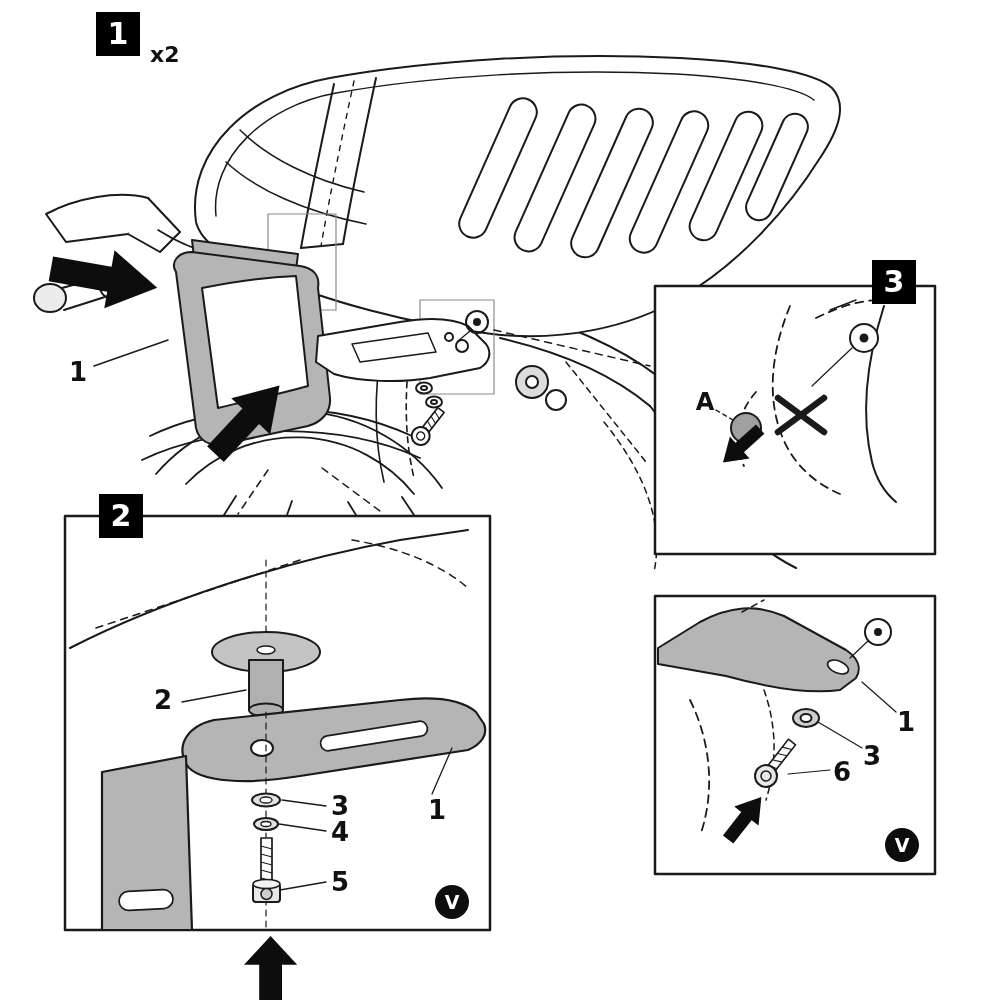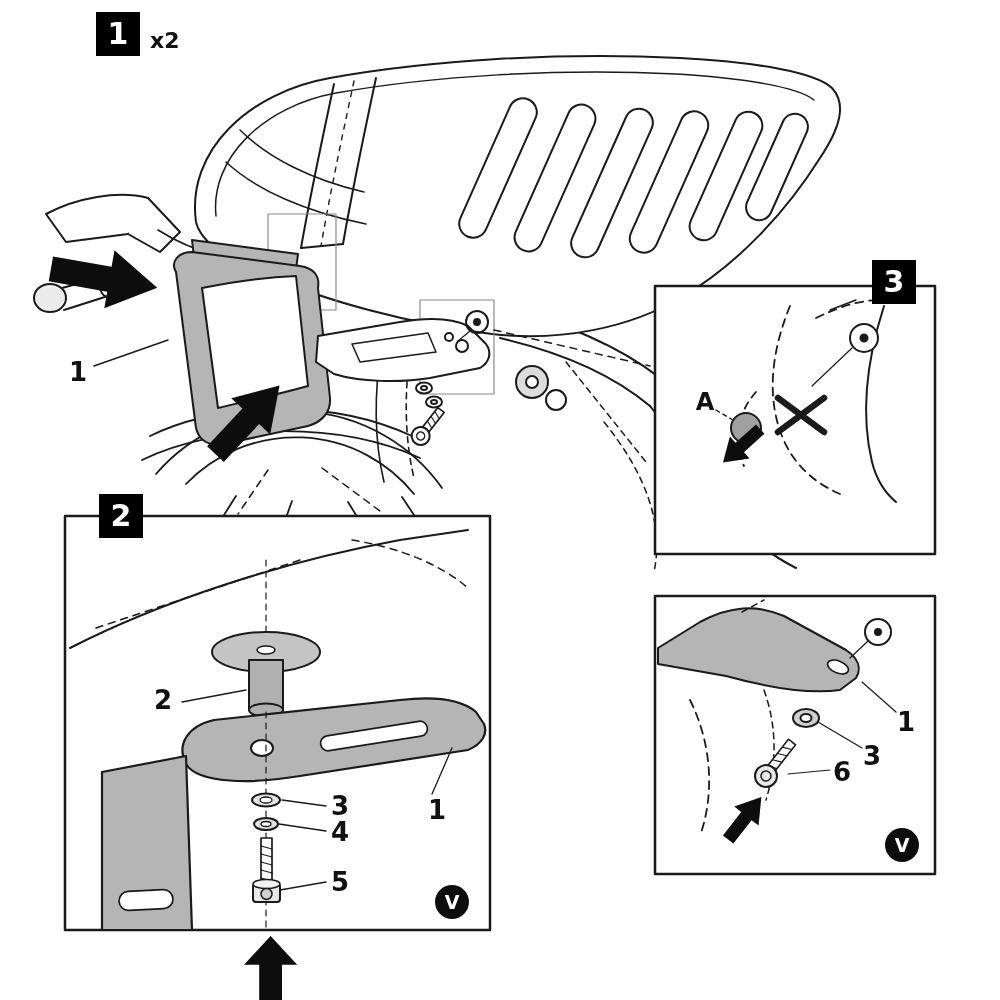--- a/index.html
+++ b/index.html
@@ -2,21 +2,21 @@
 <html><head>
 <meta charset="utf-8">
 <style>
   html,body{margin:0;padding:0;background:#ffffff;}
   body{width:1000px;height:1000px;font-family:"DejaVu Sans", sans-serif;}
   .stage{position:relative;width:1000px;height:1000px;background:#ffffff;overflow:hidden;}
   .stage svg{position:absolute;left:0;top:0;}
   .badge{position:absolute;width:44px;height:44px;background:#000000;color:#ffffff;
          display:flex;align-items:center;justify-content:center;
          font-size:30px;font-weight:bold;line-height:1;}
-  .qty{position:absolute;font-size:22px;font-weight:bold;color:#111111;}
+  .qty{position:absolute;font-size:22px;font-weight:bold;color:#111111;margin-top:14px;}
   .lbl{position:absolute;transform:translate(-50%,-50%);font-size:26px;font-weight:bold;color:#111111;white-space:nowrap;}
   .lbl.small{font-size:24px;}
   .logo{position:absolute;width:34px;height:34px;border-radius:50%;background:#0d0d0d;color:#ffffff;
         display:flex;align-items:center;justify-content:center;font-size:19px;font-weight:bold;}
 </style>
 </head>
 <body>
 
 <div class="stage">
 

